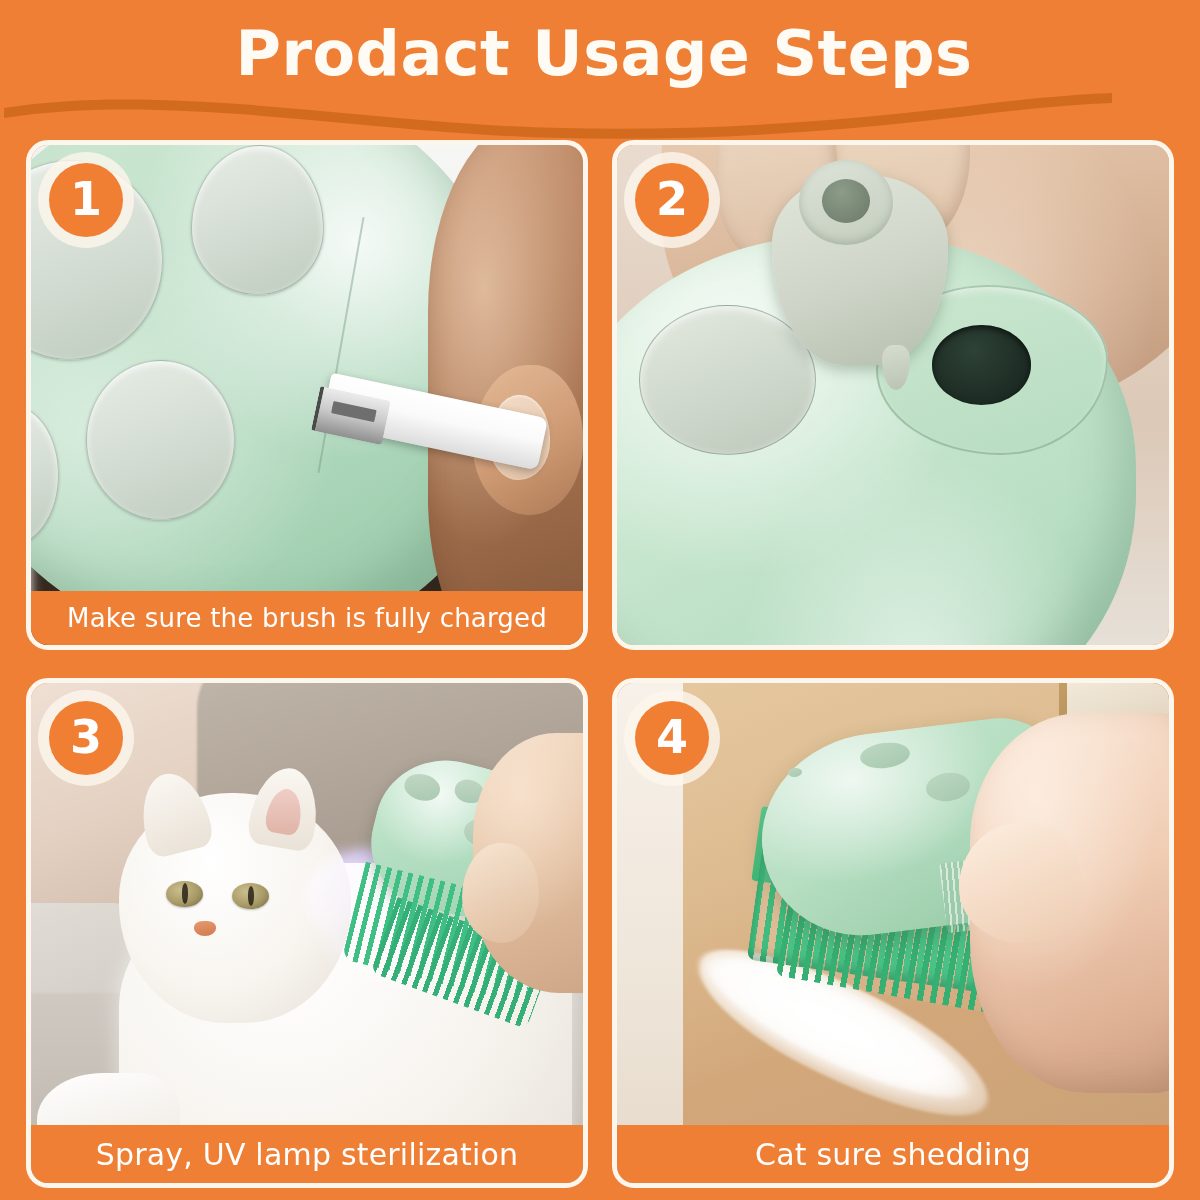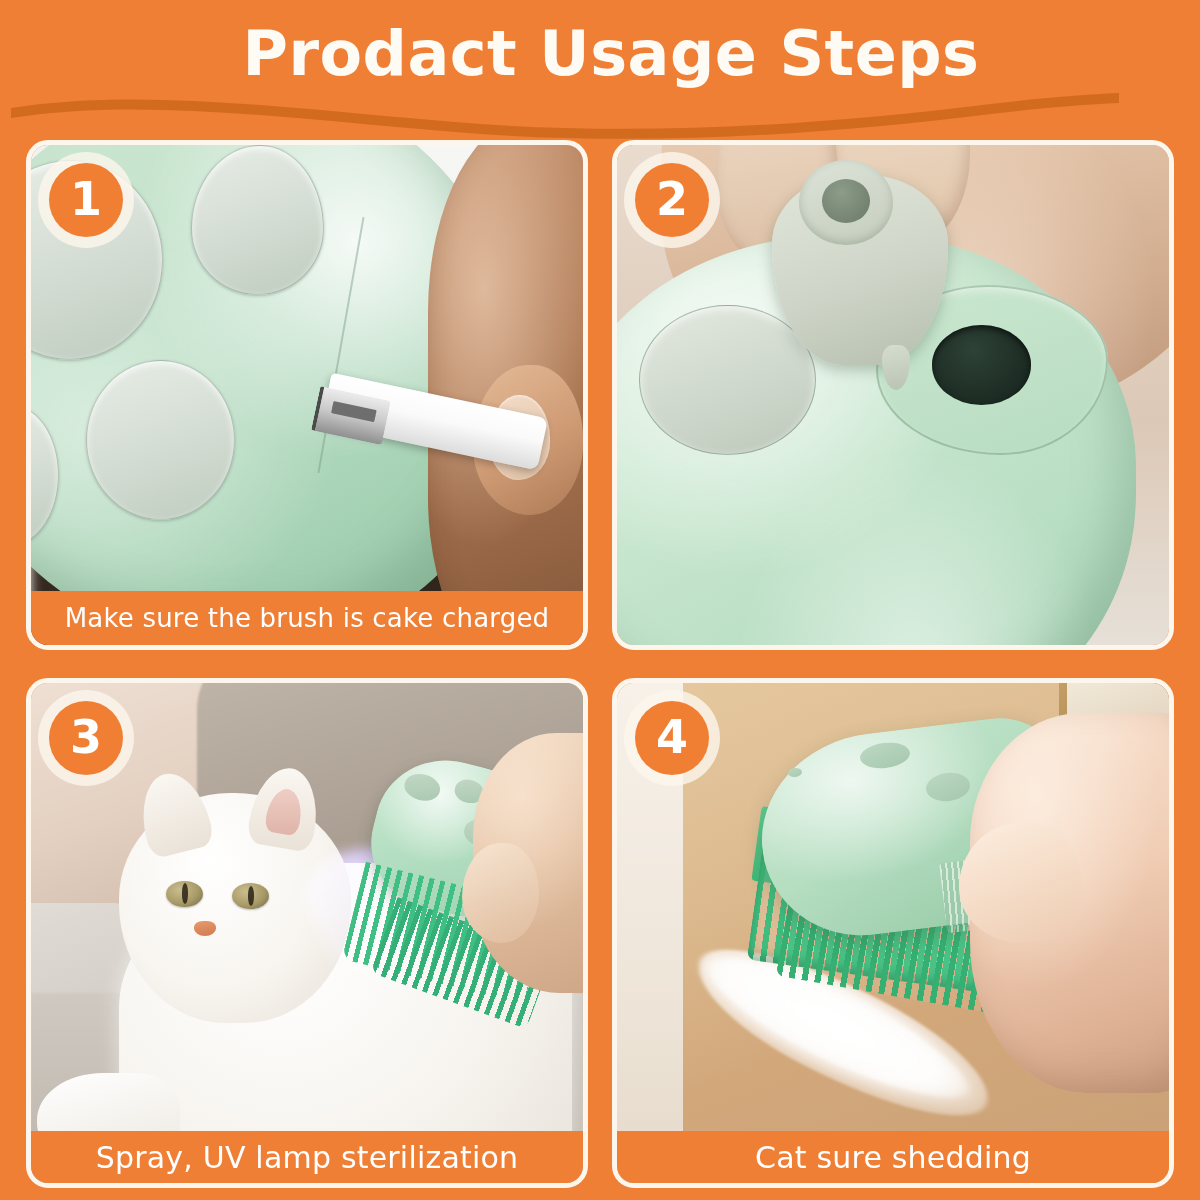--- a/index.html
+++ b/index.html
@@ -6,21 +6,21 @@
   * { box-sizing: border-box; margin: 0; padding: 0; }
   html, body {
     width: 1200px; height: 1200px;
     overflow: hidden;
     font-family: "Liberation Sans", sans-serif;
   }
   body { background: #EE7F35; position: relative; }
 
   
   .header {
-    position: absolute; left: 11px; top: 0;
+    position: absolute; left: 4px; top: 0;
     width: 1108px; height: 140px;
     background: #EE7F35;
     overflow: hidden;
     z-index: 5;
   }
   .header-title {
     position: absolute; left: 0; top: 16px;
     width: 1200px;
     text-align: center;
     font-family: "DejaVu Sans", sans-serif;
@@ -92,21 +92,21 @@
     z-index: 4;
   }
   .caption-text {
     font-family: "DejaVu Sans", sans-serif;
     font-size: 26px;
     font-weight: 500;
     color: #FFFFFF;
     letter-spacing: 0.2px;
     white-space: nowrap;
   }
-  .card-r2 .caption { height: 52px; }
+  .card-r2 .caption { height: 58px; }
   .card-r2 .caption-text { font-size: 30px; }
 
   
   .p1 { background: linear-gradient(160deg,#F2F2F0 0%,#E9EAE6 45%,#DCDEDA 100%); }
   .p1-wall {
     position:absolute; left:58%; top:0; width:42%; height:100%;
     background: linear-gradient(180deg,#F6F6F4 0%,#EDEDEB 60%,#DCD9D4 100%);
   }
   .p1-dark {
     position:absolute; left:0; bottom:-4%; width:78%; height:34%;
@@ -514,21 +514,21 @@
       <div class="p1-hand"></div>
       <div class="p1-thumb"></div>
       <div class="p1-nail"></div>
       <div class="p1-cable"></div>
       <div class="p1-plug"></div>
     </div>
     <div class="badge">
       <span class="badge-num">1</span>
     </div>
     <div class="caption">
-      <span class="caption-text">Make sure the brush is cake charged</span>
+      <span class="caption-text">Make sure the brush is fully charged</span>
     </div>
   </div>
 
   <div class="card card-r1">
     <div class="photo p2">
       <div class="p2-hand"></div>
       <div class="p2-finger1"></div>
       <div class="p2-finger2"></div>
       <div class="p2-body"></div>
       <div class="p2-pad"></div>

